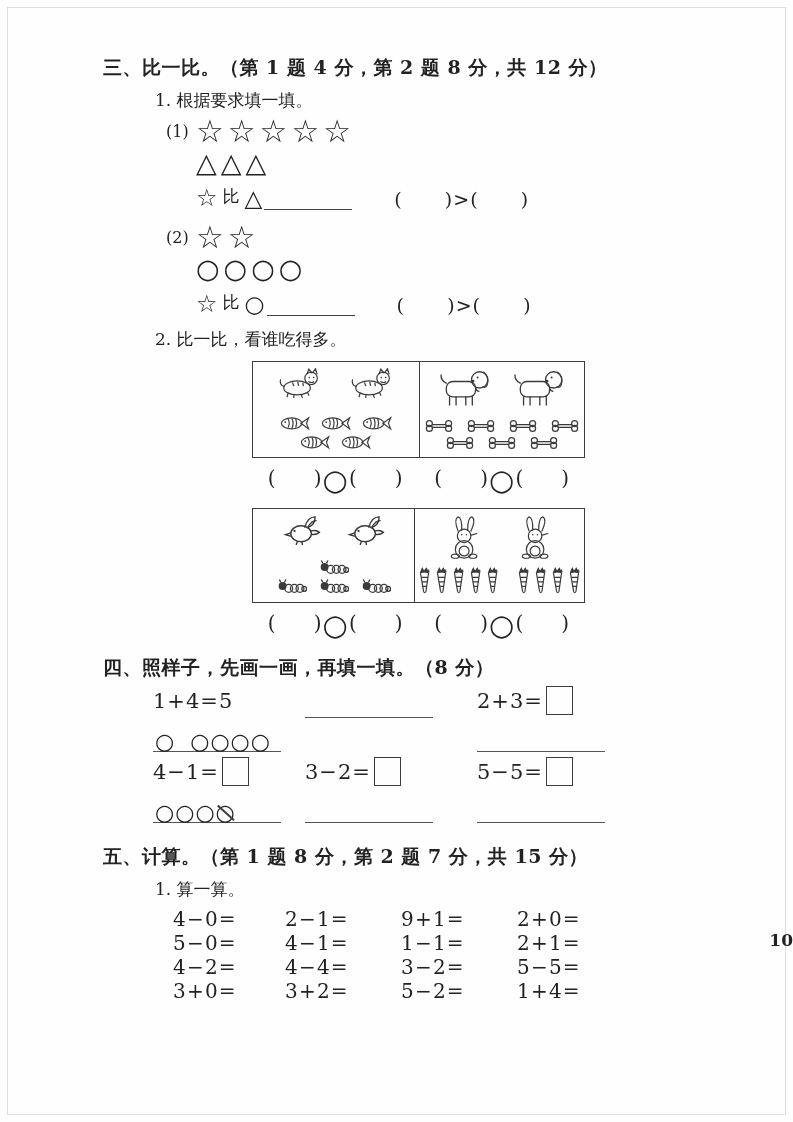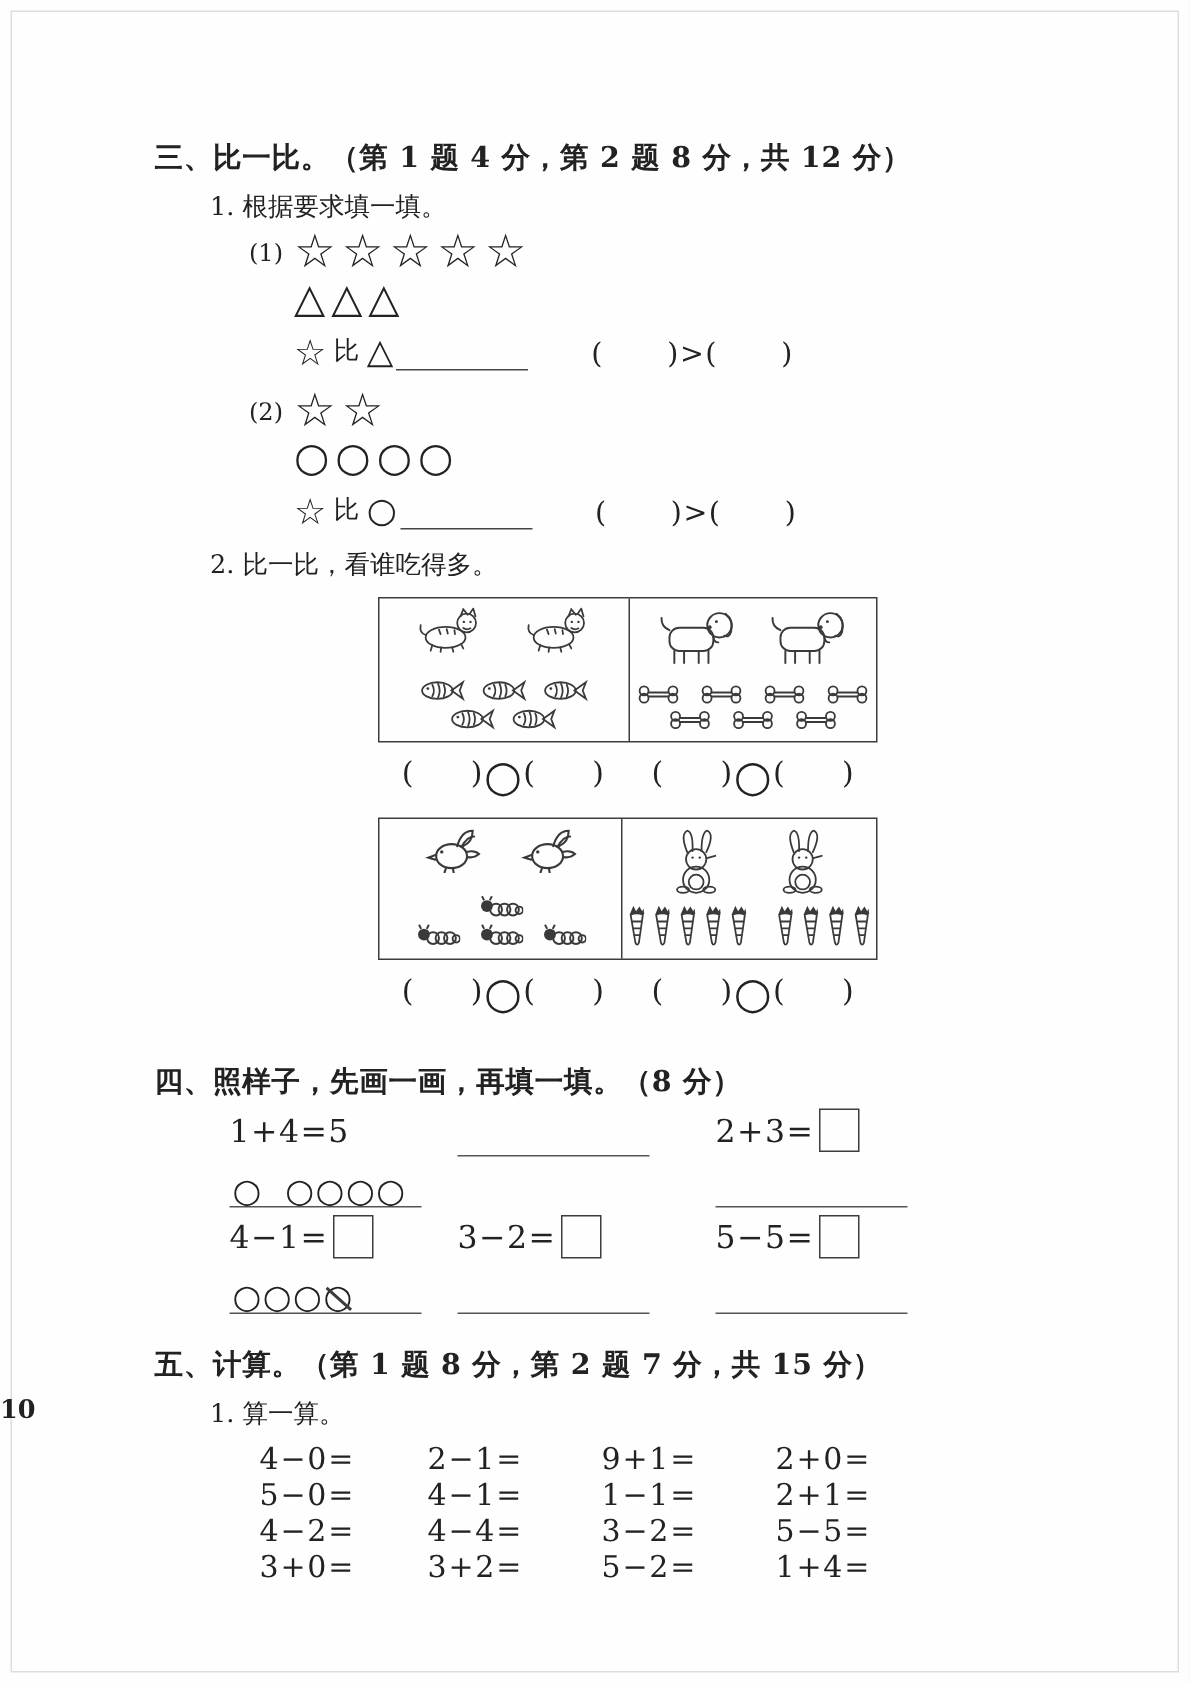--- a/index.html
+++ b/index.html
@@ -1,22 +1,22 @@
 <!DOCTYPE html>
 <html><head>
 <meta charset="utf-8">
 <style>
   html,body{margin:0;padding:0;background:#f3f3f3;}
   .page{position:relative;width:793px;height:1122px;background:#fefefe;overflow:hidden;
         font-family:"DejaVu Serif","Liberation Serif",serif;color:#222;}
   .scan-frame{position:absolute;inset:7px;border:1px solid #dedede;pointer-events:none;}
-  .content{position:relative;padding:92px 80px 0 103px;}
+  .content{position:relative;padding:55px 80px 0 103px;}
 
   h2.sec{font-size:19px;font-weight:700;margin:0 0 8px 0;letter-spacing:0.5px;}
-  .sub{font-size:17px;margin:2px 0 4px 37px;}
+  .sub{font-size:17px;margin:2px 0 4px 52px;}
 
   
   .part{margin-left:63px;}
   .prow{display:flex;align-items:center;min-height:30px;}
   .plabel{font-size:16px;width:30px;flex:0 0 auto;}
   .glyph-row{display:inline-flex;}
   .glyph-row .icon-row{display:flex;align-items:center;gap:4px;}
   .big-shapes{font-size:31px;line-height:1.05;}
   .mid-shapes{font-size:27px;line-height:1.05;margin-left:30px;}
   .glyph{font-family:"DejaVu Sans","Liberation Sans",sans-serif;line-height:1;}
@@ -71,21 +71,21 @@
   .workline .glyph{font-size:22px;line-height:0.82;}
   .crossed{position:relative;}
   .crossed::after{content:"";position:absolute;left:-1px;top:42%;width:115%;height:1.6px;
                   background:#3c3c3c;transform:rotate(42deg);}
 
   
   .grid5{display:grid;grid-template-columns:112px 116px 116px 100px;margin:6px 0 0 70px;
          font-size:20px;line-height:24px;letter-spacing:1.2px;}
   .grid5 span{display:block;}
 
-  .pagenum{position:absolute;left:0;right:0;top:930px;text-align:left;
+  .pagenum{position:absolute;left:0;right:0;top:930px;text-align:right;
            font-size:17px;font-weight:700;}
   .defs{position:absolute;width:0;height:0;overflow:hidden;}
 </style>
 </head>
 <body>
 
 <svg class="defs" xmlns="http://www.w3.org/2000/svg">
   <symbol id="sym-cat" viewBox="0 0 60 42">
     <g fill="none" stroke="#3a3a3a" stroke-width="1.6" stroke-linecap="round">
       <ellipse cx="26" cy="27" rx="18" ry="9.5"></ellipse>
@@ -411,21 +411,21 @@
           <span class="cmp-circle">○</span>
           <span class="cmp-paren">(      )</span>
       </span>
       <span class="cmp-unit">
         <span class="cmp-paren">(      )</span>
           <span class="cmp-circle">○</span>
           <span class="cmp-paren">(      )</span>
       </span>
     </div>
 
-    <h2 class="sec" style="margin-top:28px">四、照样子，先画一画，再填一填。（8 分）</h2>
+    <h2 class="sec" style="margin-top:12px">四、照样子，先画一画，再填一填。（8 分）</h2>
 
     <div class="grid4">
 
       <div class="p4cell">
         <div class="eqline">
             <span>1+4=5</span>
           </div>
         <div class="workline">
             <span class="glyph-row">
               <div class="icon-row">

